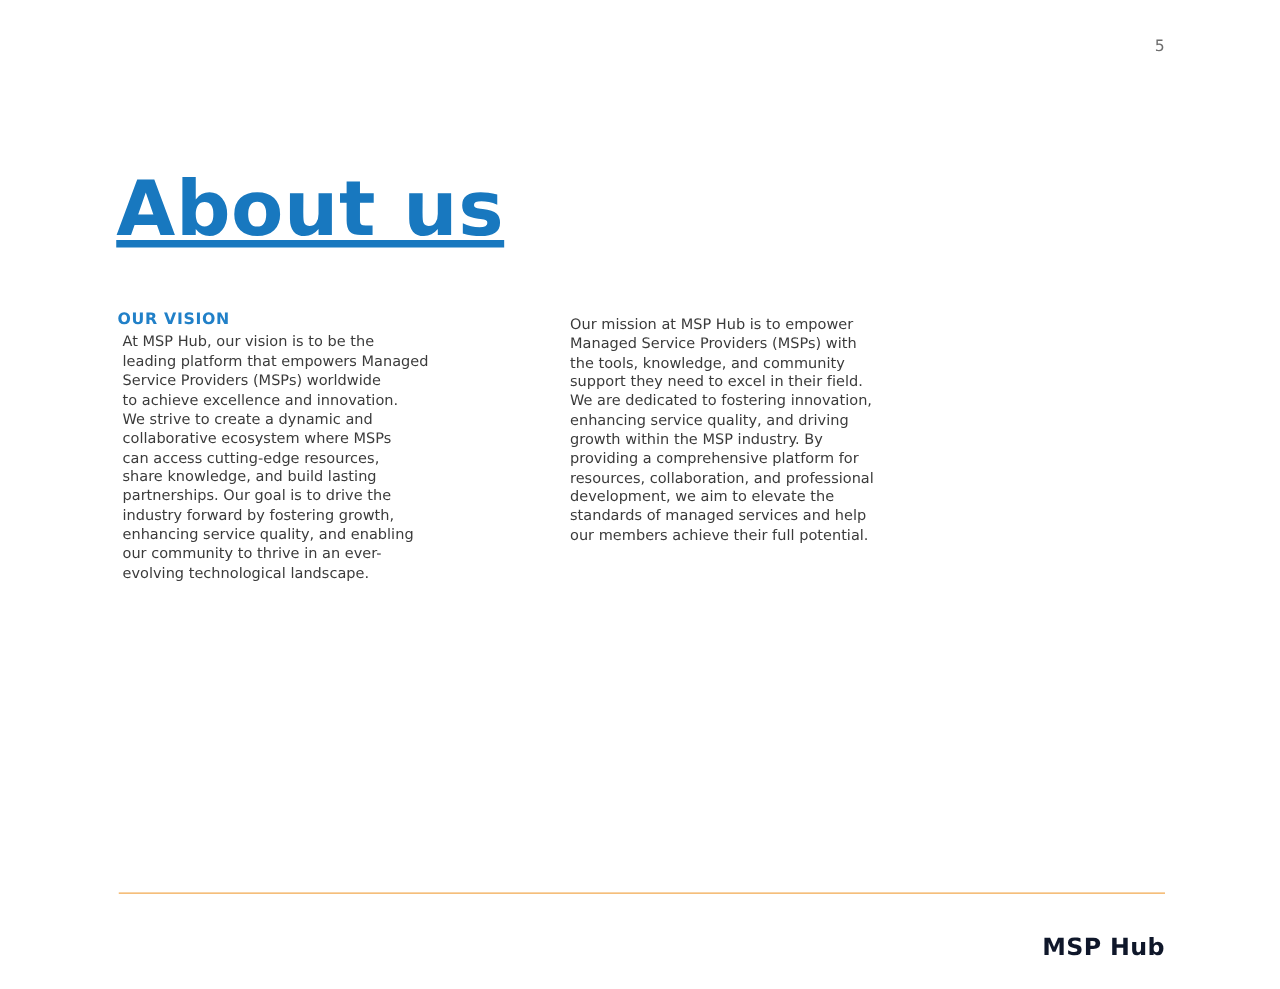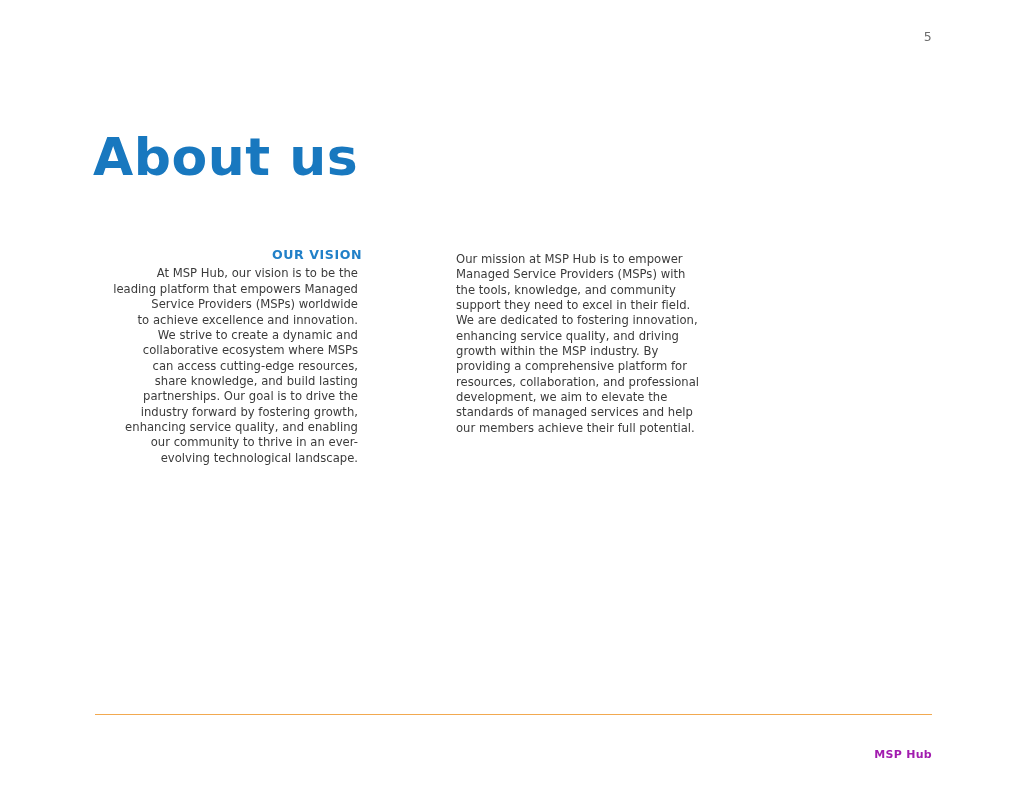--- a/index.html
+++ b/index.html
@@ -33,43 +33,44 @@
     letter-spacing: 0.2px;
     line-height: 1;
   }
 
   
   #page-title {
     position: absolute;
     left: 93px;
     top: 96px;
     font-family: "DejaVu Sans", "Liberation Sans", sans-serif;
-    font-size: 52px;
+    font-size: 61px;
     font-weight: 600;
     color: #1878bf;
     letter-spacing: 0.5px;
     line-height: 1.0;
     white-space: nowrap;
+    text-decoration: underline;
   }
 
   
   #columns {
     position: absolute;
     left: 94px;
     top: 248px;
     width: 840px;
     display: flex;
     flex-direction: row;
     align-items: flex-start;
   }
 
   .column {
     width: 268px;
   }
-  .column.col-left  { margin-right: 90px; text-align: right; }
+  .column.col-left  { margin-right: 90px; }
 
   .section-heading {
     font-family: "DejaVu Sans", "Liberation Sans", sans-serif;
     font-size: 12.6px;
     font-weight: 700;
     color: #2180c8;
     letter-spacing: 0.55px;
     line-height: 1.15;
     margin: 0 0 4px 0;
     text-transform: uppercase;
@@ -96,23 +97,23 @@
     border: 0;
     border-top: 1.6px solid #f2a950;
     margin: 0;
   }
 
   #footer-logo {
     position: absolute;
     top: 749px;
     right: 92px;
     font-family: "DejaVu Sans", "Liberation Sans", sans-serif;
-    font-size: 11px;
+    font-size: 19px;
     font-weight: 600;
-    color: #a21caf;
+    color: #0f172a;
     letter-spacing: 0.3px;
     line-height: 1;
     white-space: nowrap;
   }
 </style>
 </head>
 <body>
 
 <div id="page">
 

